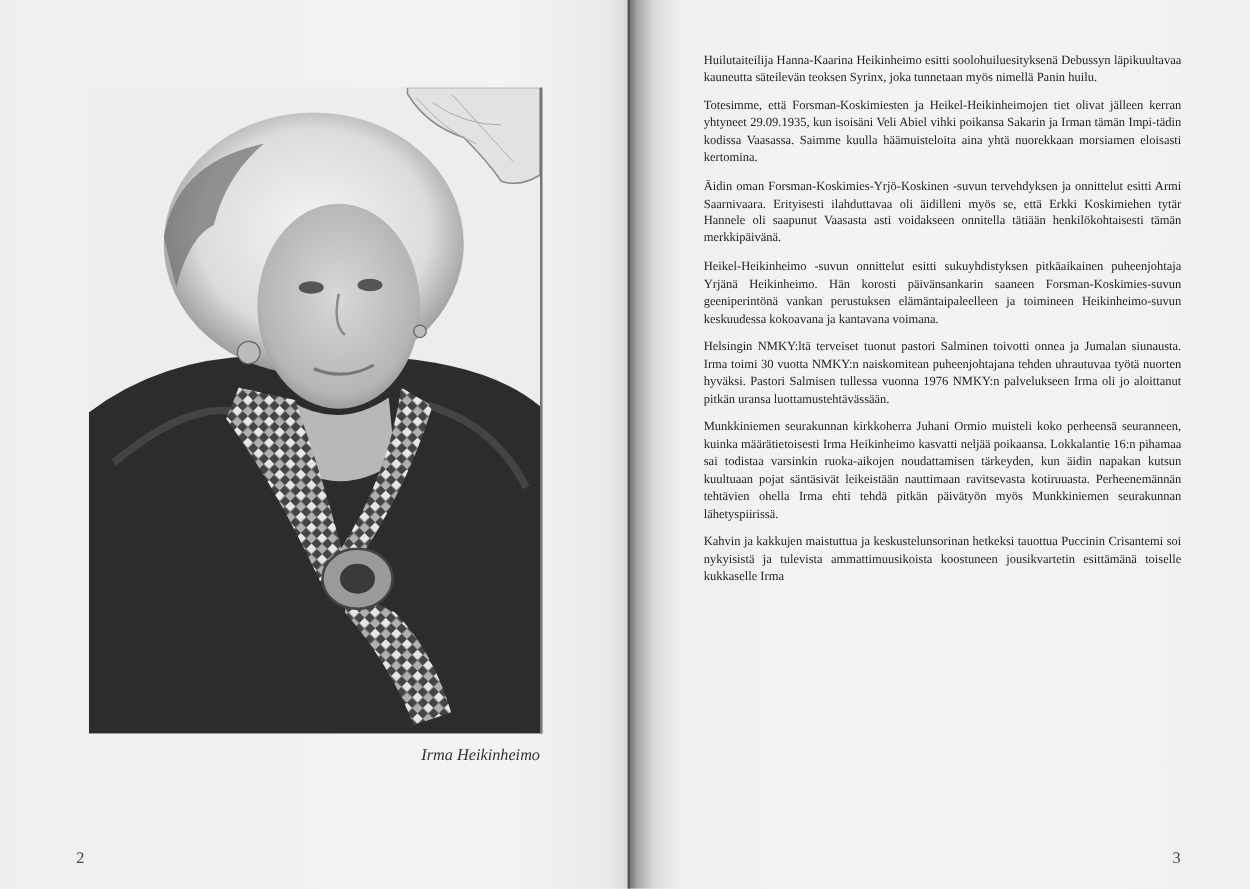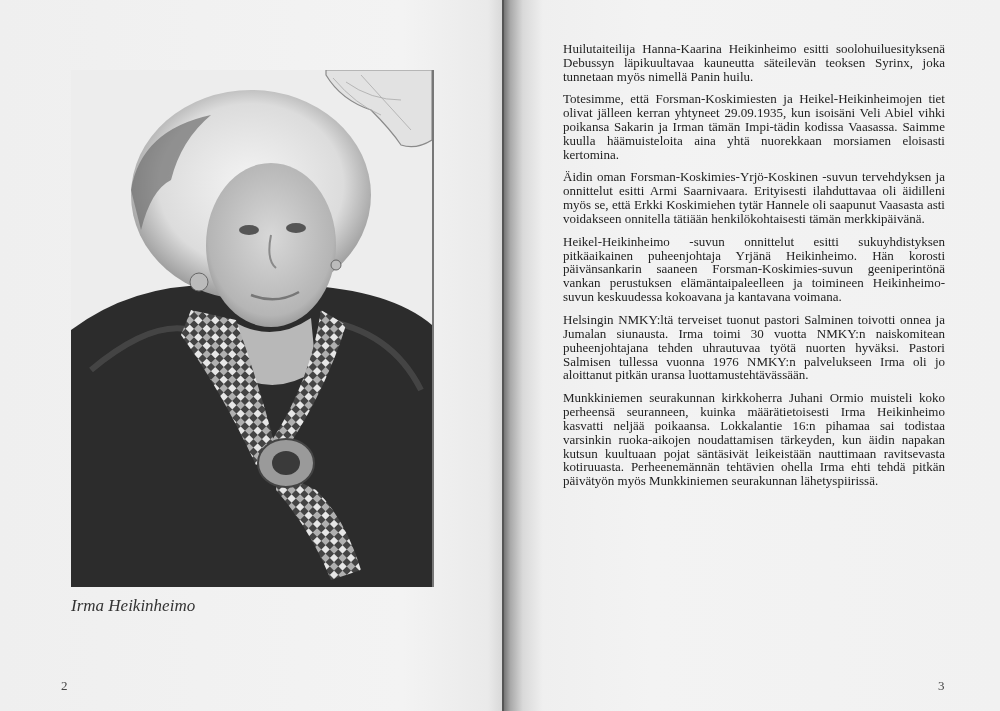--- a/index.html
+++ b/index.html
@@ -24,35 +24,35 @@
   
   .photo {
     position: absolute; left: 71px; top: 70px; width: 361px; height: 517px;
     background: #ececec;
     overflow: hidden;
     border-right: 2px solid #777;
   }
   .photo svg { display: block; width: 100%; height: 100%; }
   .caption {
     position: absolute; left: 71px; top: 596px; width: 361px;
-    text-align: left; font-style: italic; font-size: 17px; color: #333;
+    text-align: right; font-style: italic; font-size: 13px; color: #333;
   }
   .page-num {
     position: absolute; font-size: 13px; color: #444;
   }
   .pn-left { left: 61px; top: 678px; }
   .pn-right { left: 938px; top: 678px; }
 
   
   .text-col {
     position: absolute; left: 563px; top: 42px; width: 382px;
   }
   .text-col p {
     margin: 0 0 8.6px 0;
-    font-size: 13px;
+    font-size: 10px;
     line-height: 13.9px;
     text-align: justify;
     color: #222;
   }
 </style>
 </head>
 <body>
 
 <div class="page page-left">
   <div class="photo">
@@ -110,14 +110,15 @@
 <div class="page page-right"></div>
 <div class="spine-line"></div>
 
 <div class="text-col">
   <p>Huilutaiteilija Hanna-Kaarina Heikinheimo esitti soolohuiluesityksenä Debussyn läpikuultavaa kauneutta säteilevän teoksen Syrinx, joka tunnetaan myös nimellä Panin huilu.</p>
   <p>Totesimme, että Forsman-Koskimiesten ja Heikel-Heikinheimojen tiet olivat jälleen kerran yhtyneet 29.09.1935, kun isoisäni Veli Abiel vihki poikansa Sakarin ja Irman tämän Impi-tädin kodissa Vaasassa. Saimme kuulla häämuisteloita aina yhtä nuorekkaan morsiamen eloisasti kertomina.</p>
   <p>Äidin oman Forsman-Koskimies-Yrjö-Koskinen -suvun tervehdyksen ja onnittelut esitti Armi Saarnivaara. Erityisesti ilahduttavaa oli äidilleni myös se, että Erkki Koskimiehen tytär Hannele oli saapunut Vaasasta asti voidakseen onnitella tätiään henkilökohtaisesti tämän merkkipäivänä.</p>
   <p>Heikel-Heikinheimo -suvun onnittelut esitti sukuyhdistyksen pitkäaikainen puheenjohtaja Yrjänä Heikinheimo. Hän korosti päivänsankarin saaneen Forsman-Koskimies-suvun geeniperintönä vankan perustuksen elämäntaipaleelleen ja toimineen Heikinheimo-suvun keskuudessa kokoavana ja kantavana voimana.</p>
   <p>Helsingin NMKY:ltä terveiset tuonut pastori Salminen toivotti onnea ja Jumalan siunausta. Irma toimi 30 vuotta NMKY:n naiskomitean puheenjohtajana tehden uhrautuvaa työtä nuorten hyväksi. Pastori Salmisen tullessa vuonna 1976 NMKY:n palvelukseen Irma oli jo aloittanut pitkän uransa luottamustehtävässään.</p>
   <p>Munkkiniemen seurakunnan kirkkoherra Juhani Ormio muisteli koko perheensä seuranneen, kuinka määrätietoisesti Irma Heikinheimo kasvatti neljää poikaansa. Lokkalantie 16:n pihamaa sai todistaa varsinkin ruoka-aikojen noudattamisen tärkeyden, kun äidin napakan kutsun kuultuaan pojat säntäsivät leikeistään nauttimaan ravitsevasta kotiruuasta. Perheenemännän tehtävien ohella Irma ehti tehdä pitkän päivätyön myös Munkkiniemen seurakunnan lähetyspiirissä.</p>
+  <p>Kahvin ja kakkujen maistuttua ja keskustelunsorinan hetkeksi tauottua Puccinin Crisantemi soi nykyisistä ja tulevista ammattimuusikoista koostuneen jousikvartetin esittämänä toiselle kukkaselle Irma</p>
 </div>
 <div class="page-num pn-right">3</div>
 
 </body></html>

